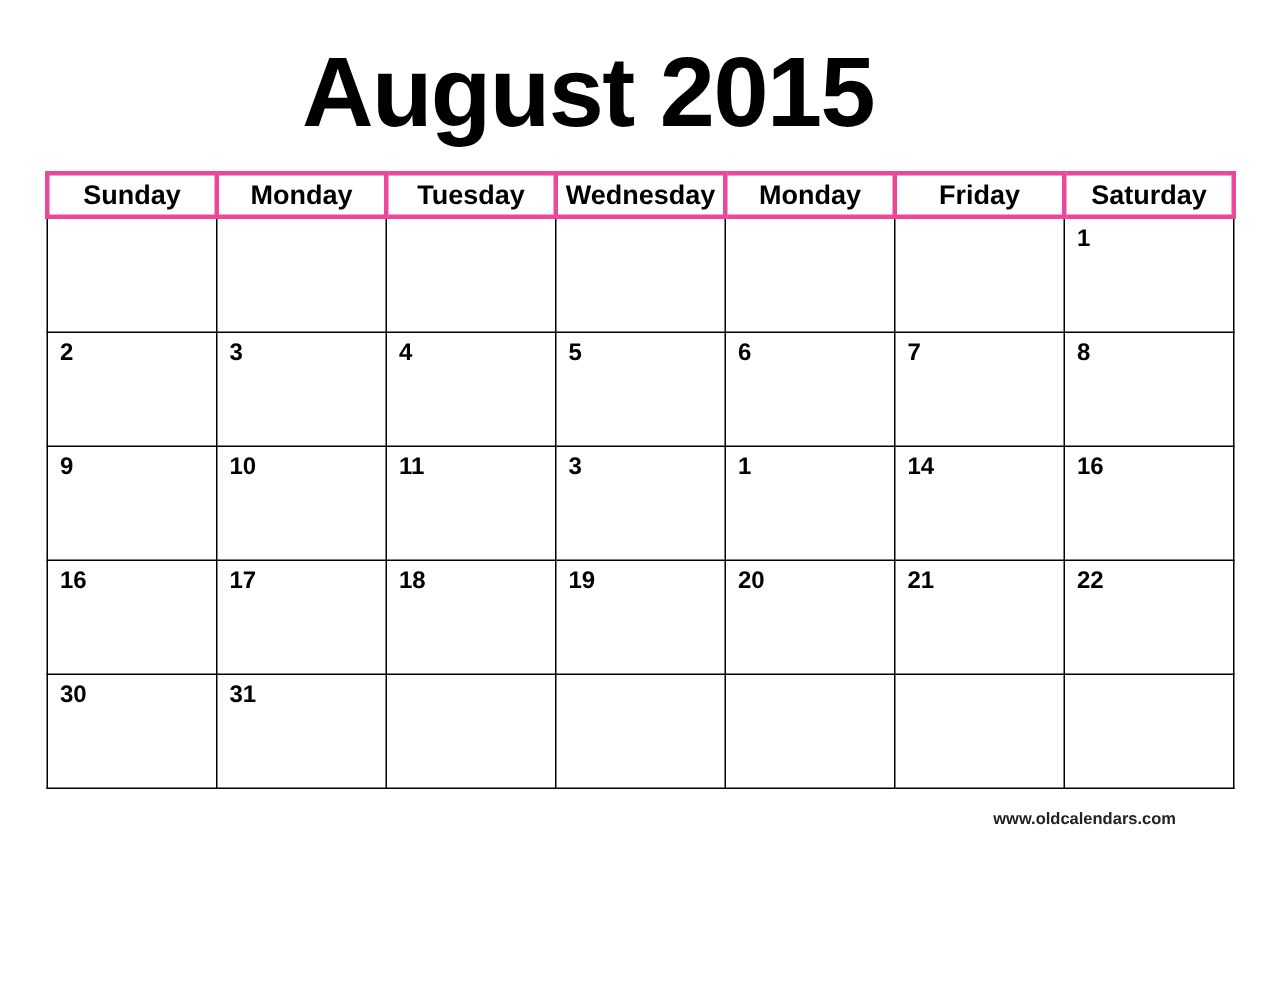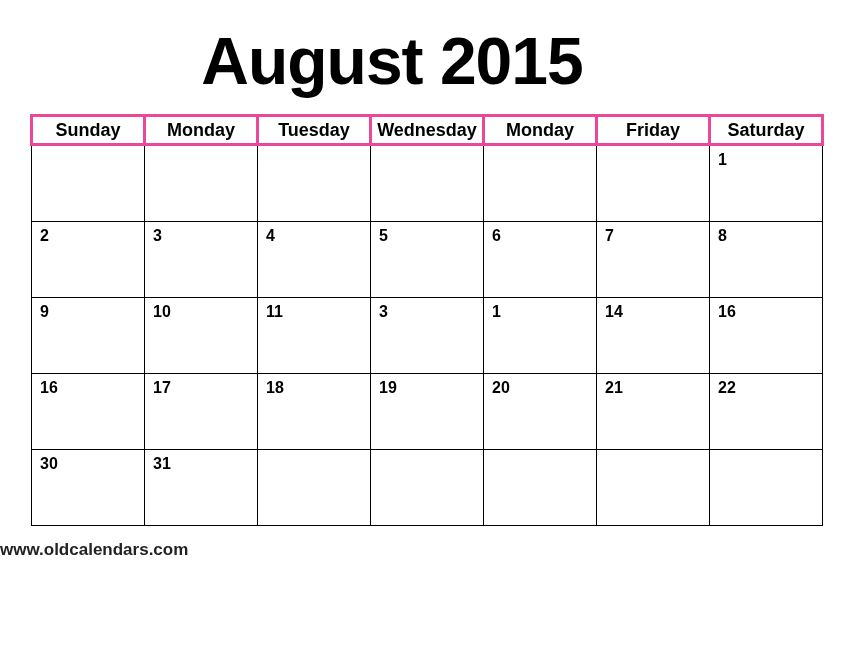--- a/index.html
+++ b/index.html
@@ -56,22 +56,22 @@
     position: relative;
   }
   .daynum {
     display: block;
     font-size: 16px;
     font-weight: bold;
     padding: 6px 0 0 8px;
     line-height: 1;
   }
   .footer {
-    text-align: left;
-    font-size: 17px;
+    text-align: right;
+    font-size: 11px;
     color: #222222;
     padding-top: 14px;
     font-weight: bold;
     font-family: "Liberation Sans", sans-serif;
   }
 </style>
 </head>
 <body>
 
 <div class="page">

